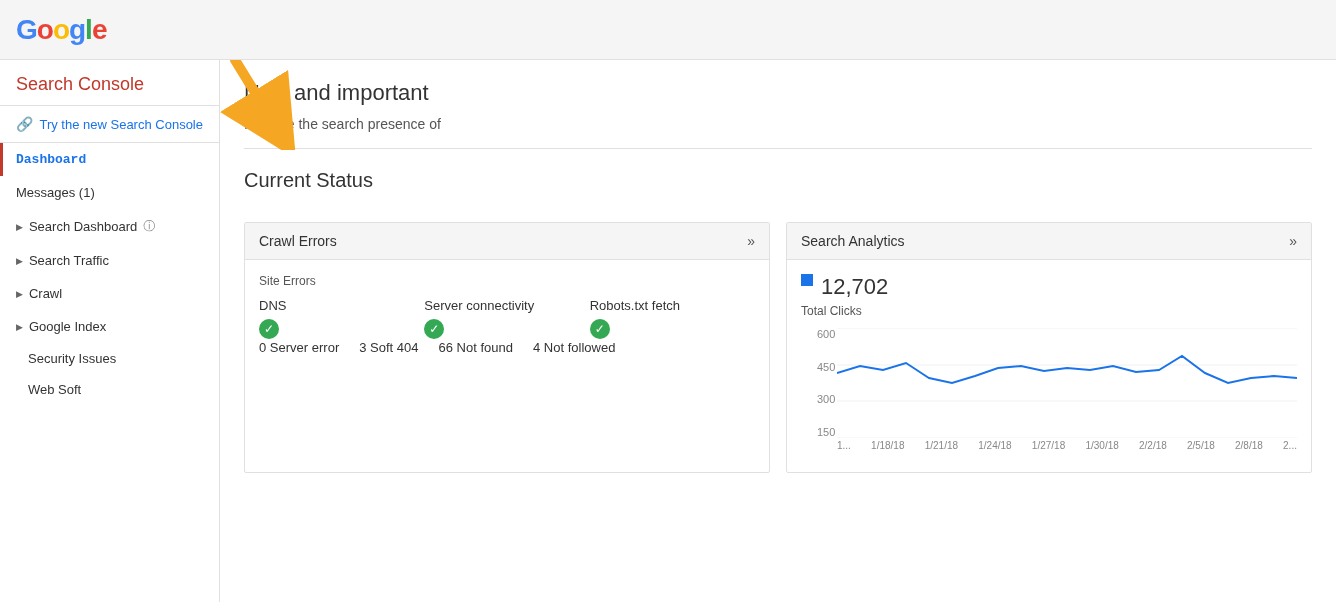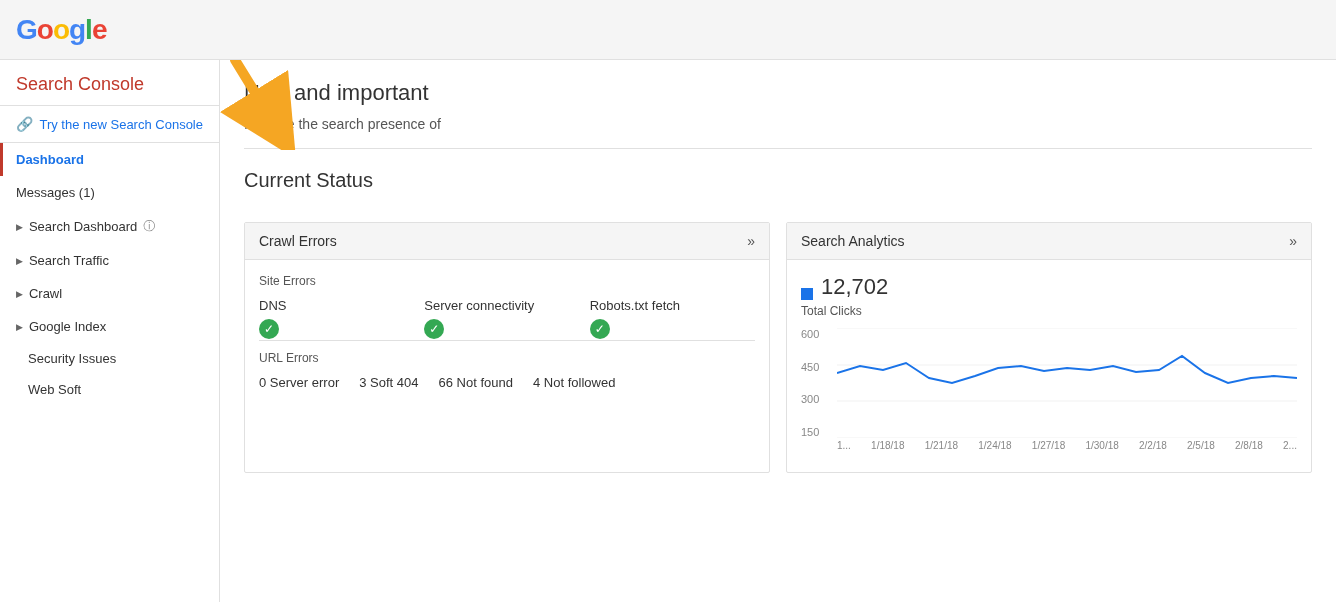--- a/index.html
+++ b/index.html
@@ -69,20 +69,21 @@
       cursor: pointer;
       font-size: 13px;
       color: #333;
       position: relative;
     }
     .sidebar-item.active {
       color: #1a73e8;
       font-weight: bold;
       border-left: 3px solid #c0392b;
       padding-left: 13px;
+      font-family: Liberation Mono, monospace;
     }
     .sidebar-item.has-arrow::before {
       content: '▶';
       font-size: 9px;
       margin-right: 6px;
       color: #666;
     }
     .sidebar-item .info-icon {
       margin-left: 6px;
       color: #888;
@@ -203,21 +204,21 @@
     .url-error-count {
       font-weight: 500;
     }
 
     
     .analytics-header {
       margin-bottom: 10px;
     }
     .analytics-legend {
       display: flex;
-      align-items: flex-end;
+      align-items: flex-start;
       gap: 8px;
       margin-bottom: 4px;
     }
     .legend-dot {
       width: 12px;
       height: 12px;
       background: #1a73e8;
       display: inline-block;
     }
     .analytics-number {
@@ -231,21 +232,21 @@
     }
 
     
     .chart-container {
       position: relative;
       height: 130px;
       margin-top: 8px;
     }
     .chart-labels-y {
       position: absolute;
-      left: 0;
+      left: 16px;
       top: 0;
       bottom: 20px;
       width: 36px;
       display: flex;
       flex-direction: column;
       justify-content: space-between;
       font-size: 11px;
       color: #888;
     }
     .chart-area {
@@ -351,21 +352,20 @@
             <div class="error-col">
               <div class="error-col-label">Server connectivity</div>
               <span class="check-icon">✓</span>
             </div>
             <div class="error-col">
               <div class="error-col-label">Robots.txt fetch</div>
               <span class="check-icon">✓</span>
             </div>
           </div>
 
-          <div class="url-errors-label">URL Errors</div>
           <div class="url-errors-grid">
             <div class="url-error-item">
               <span class="url-error-count">0</span> <span>Server error</span>
             </div>
             <div class="url-error-item">
               <span class="url-error-count">3</span> <span>Soft 404</span>
             </div>
             <div class="url-error-item">
               <span class="url-error-count">66</span> <span>Not found</span>
             </div>

